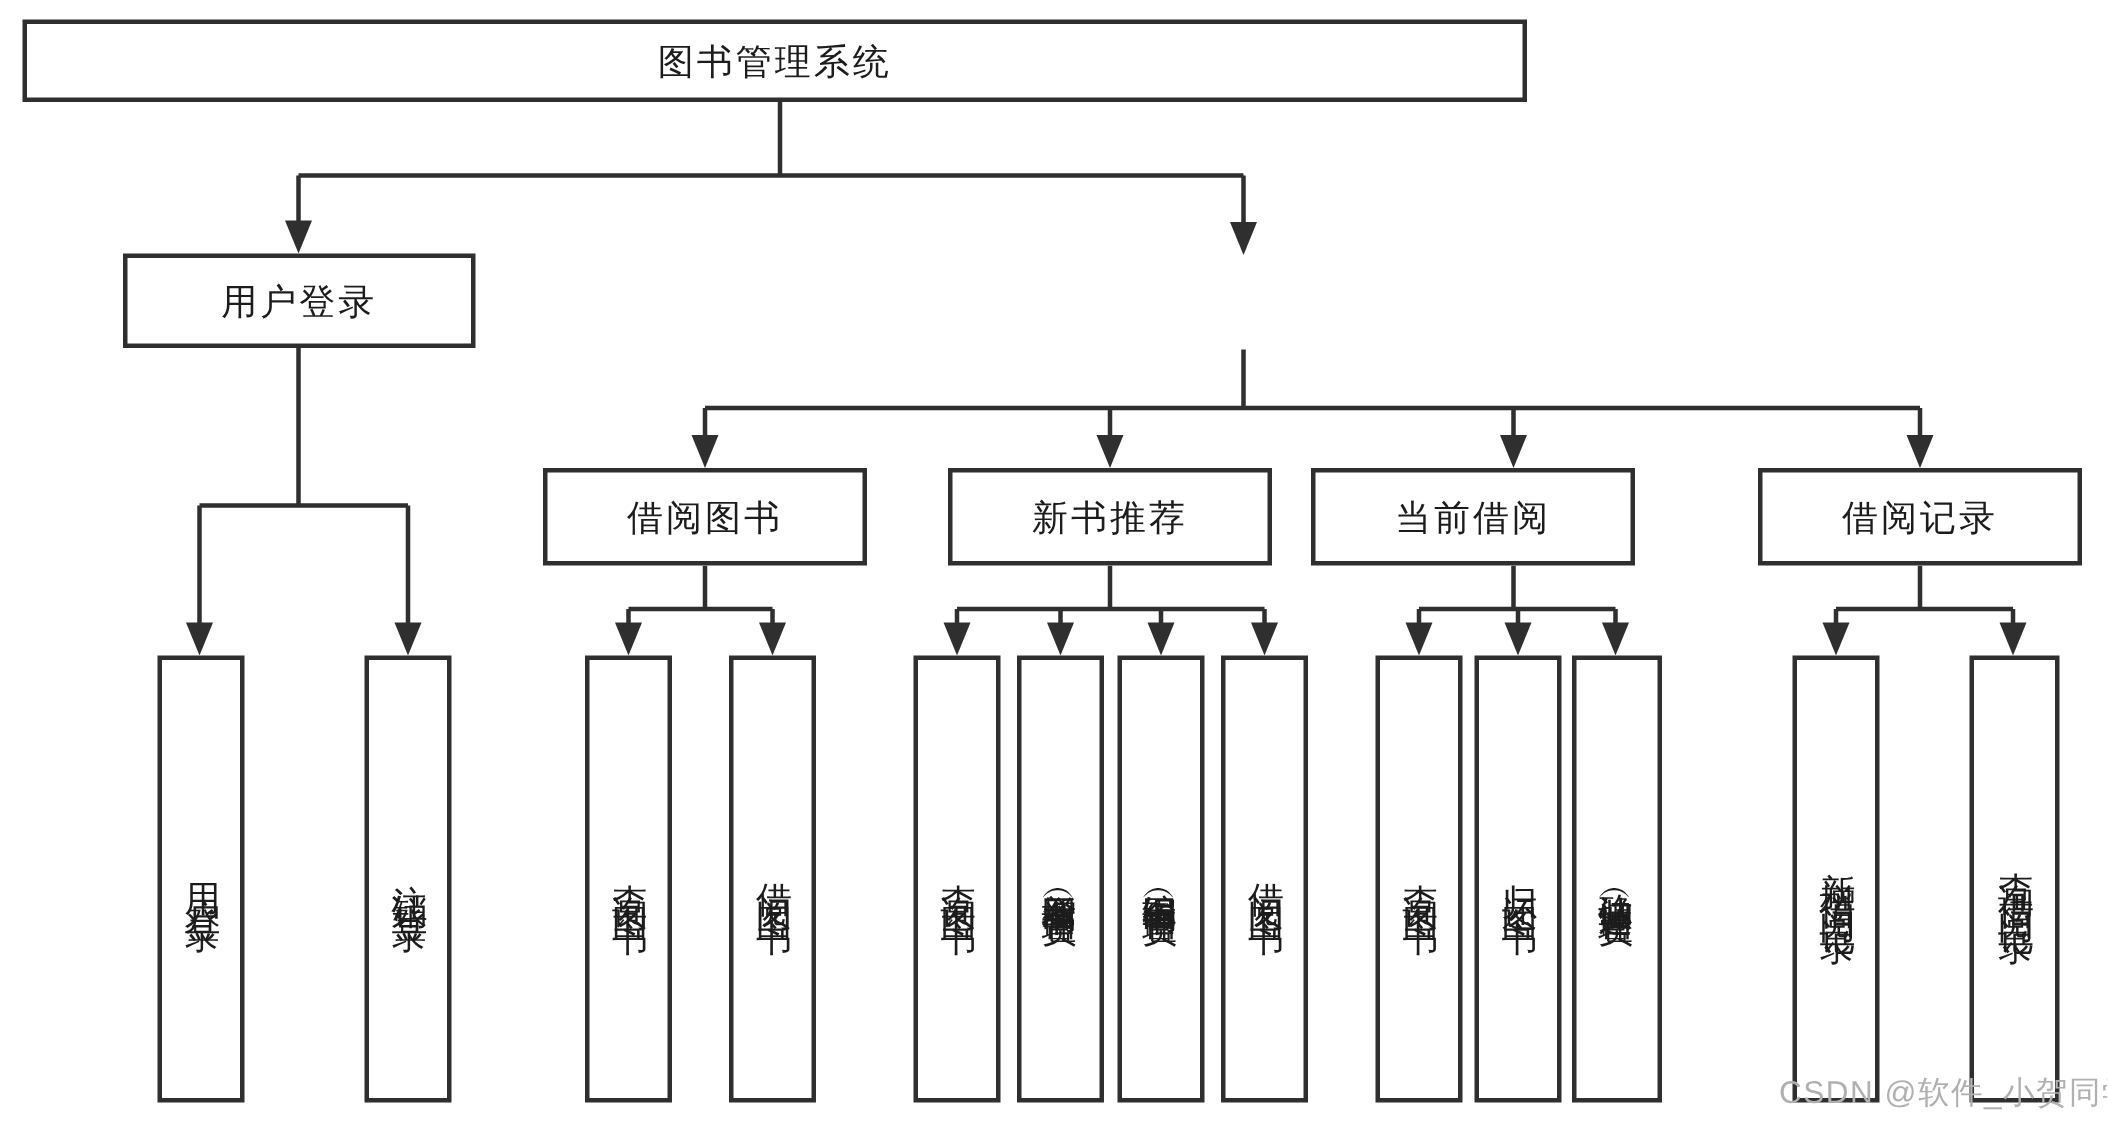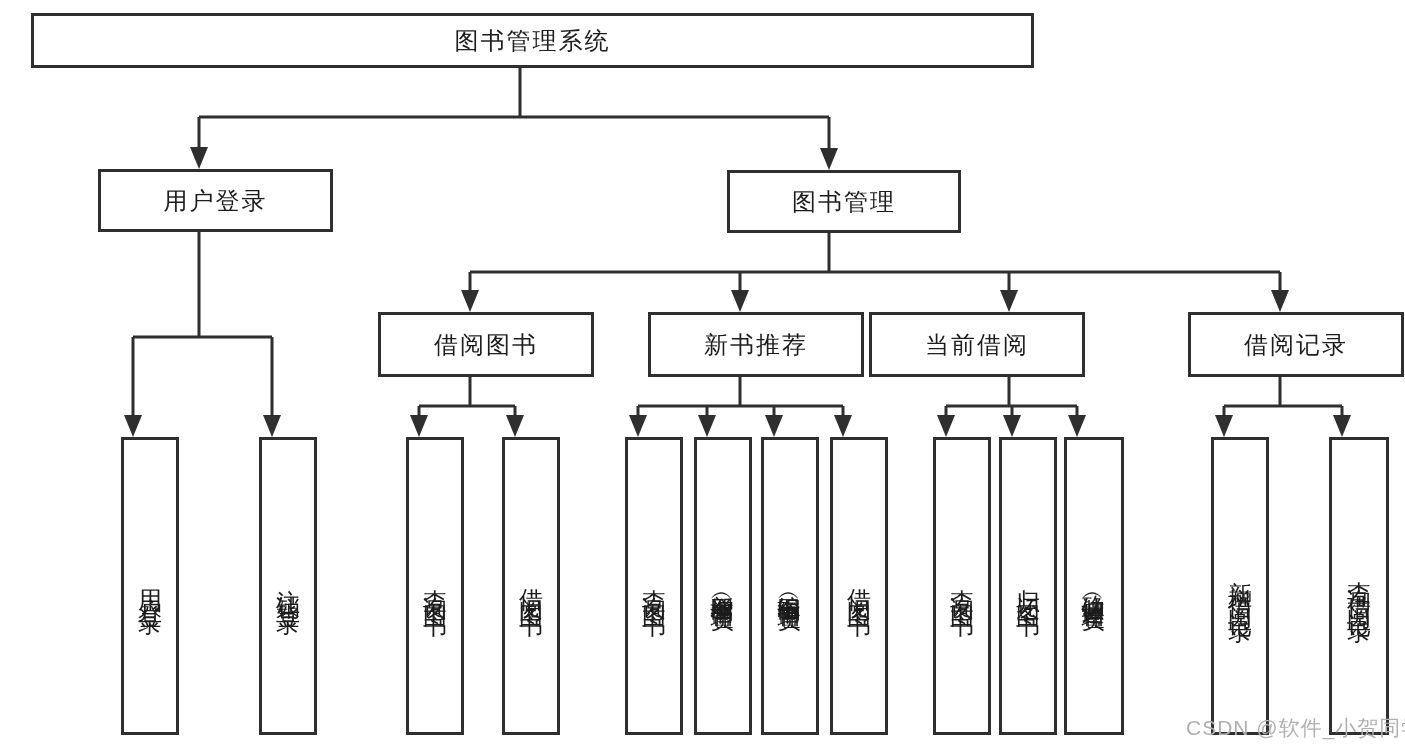--- a/index.html
+++ b/index.html
@@ -23,21 +23,20 @@
   .node{
     position:absolute;
     box-sizing:border-box;
     background:var(--boxfill);
     border:3px solid var(--line);
     color:var(--text);
     display:flex;
     align-items:center;
     justify-content:center;
     z-index:2;
-    margin-left:16px;
   }
   .hbox{
     font-size:24px;
     letter-spacing:2px;
     white-space:nowrap;
   }
   .vbox{
     font-size:24px;
     writing-mode:vertical-rl;
     text-orientation:mixed;
@@ -86,25 +85,24 @@
     <polygon points="937,415 955,415 946,437"></polygon>
     <polygon points="1003,415 1021,415 1012,437"></polygon>
     <polygon points="1068,415 1086,415 1077,437"></polygon>
     <polygon points="1215,415 1233,415 1224,437"></polygon>
     <polygon points="1333,415 1351,415 1342,437"></polygon>
   </svg>
 
   <div class="node hbox" style="left:15px;top:13px;width:1003px;height:55px;">图书管理系统</div>
 
   <div class="node hbox" style="left:82px;top:169px;width:235px;height:63px;">用户登录</div>
-  <div class="node hbox" style="left:711px;top:170px;width:234px;height:63px;">图书管理</div>
 
   <div class="node hbox" style="left:362px;top:312px;width:216px;height:65px;">借阅图书</div>
   <div class="node hbox" style="left:632px;top:312px;width:216px;height:65px;">新书推荐</div>
-  <div class="node hbox" style="left:853px;top:312px;width:216px;height:65px;">当前借阅</div>
+  <div class="node hbox" style="left:874px;top:312px;width:216px;height:65px;">当前借阅</div>
   <div class="node hbox" style="left:1172px;top:312px;width:216px;height:65px;">借阅记录</div>
 
   <div class="node vbox" style="left:105px;top:437px;width:58px;height:298px;">用户登录</div>
   <div class="node vbox" style="left:243px;top:437px;width:58px;height:298px;">注销登录</div>
 
   <div class="node vbox" style="left:390px;top:437px;width:58px;height:298px;">查询图书</div>
   <div class="node vbox" style="left:486px;top:437px;width:58px;height:298px;">借阅图书</div>
 
   <div class="node vbox" style="left:609px;top:437px;width:58px;height:298px;">查询图书</div>
   <div class="node vbox tight" style="left:678px;top:437px;width:58px;height:298px;">新增图书（管理员）</div>

